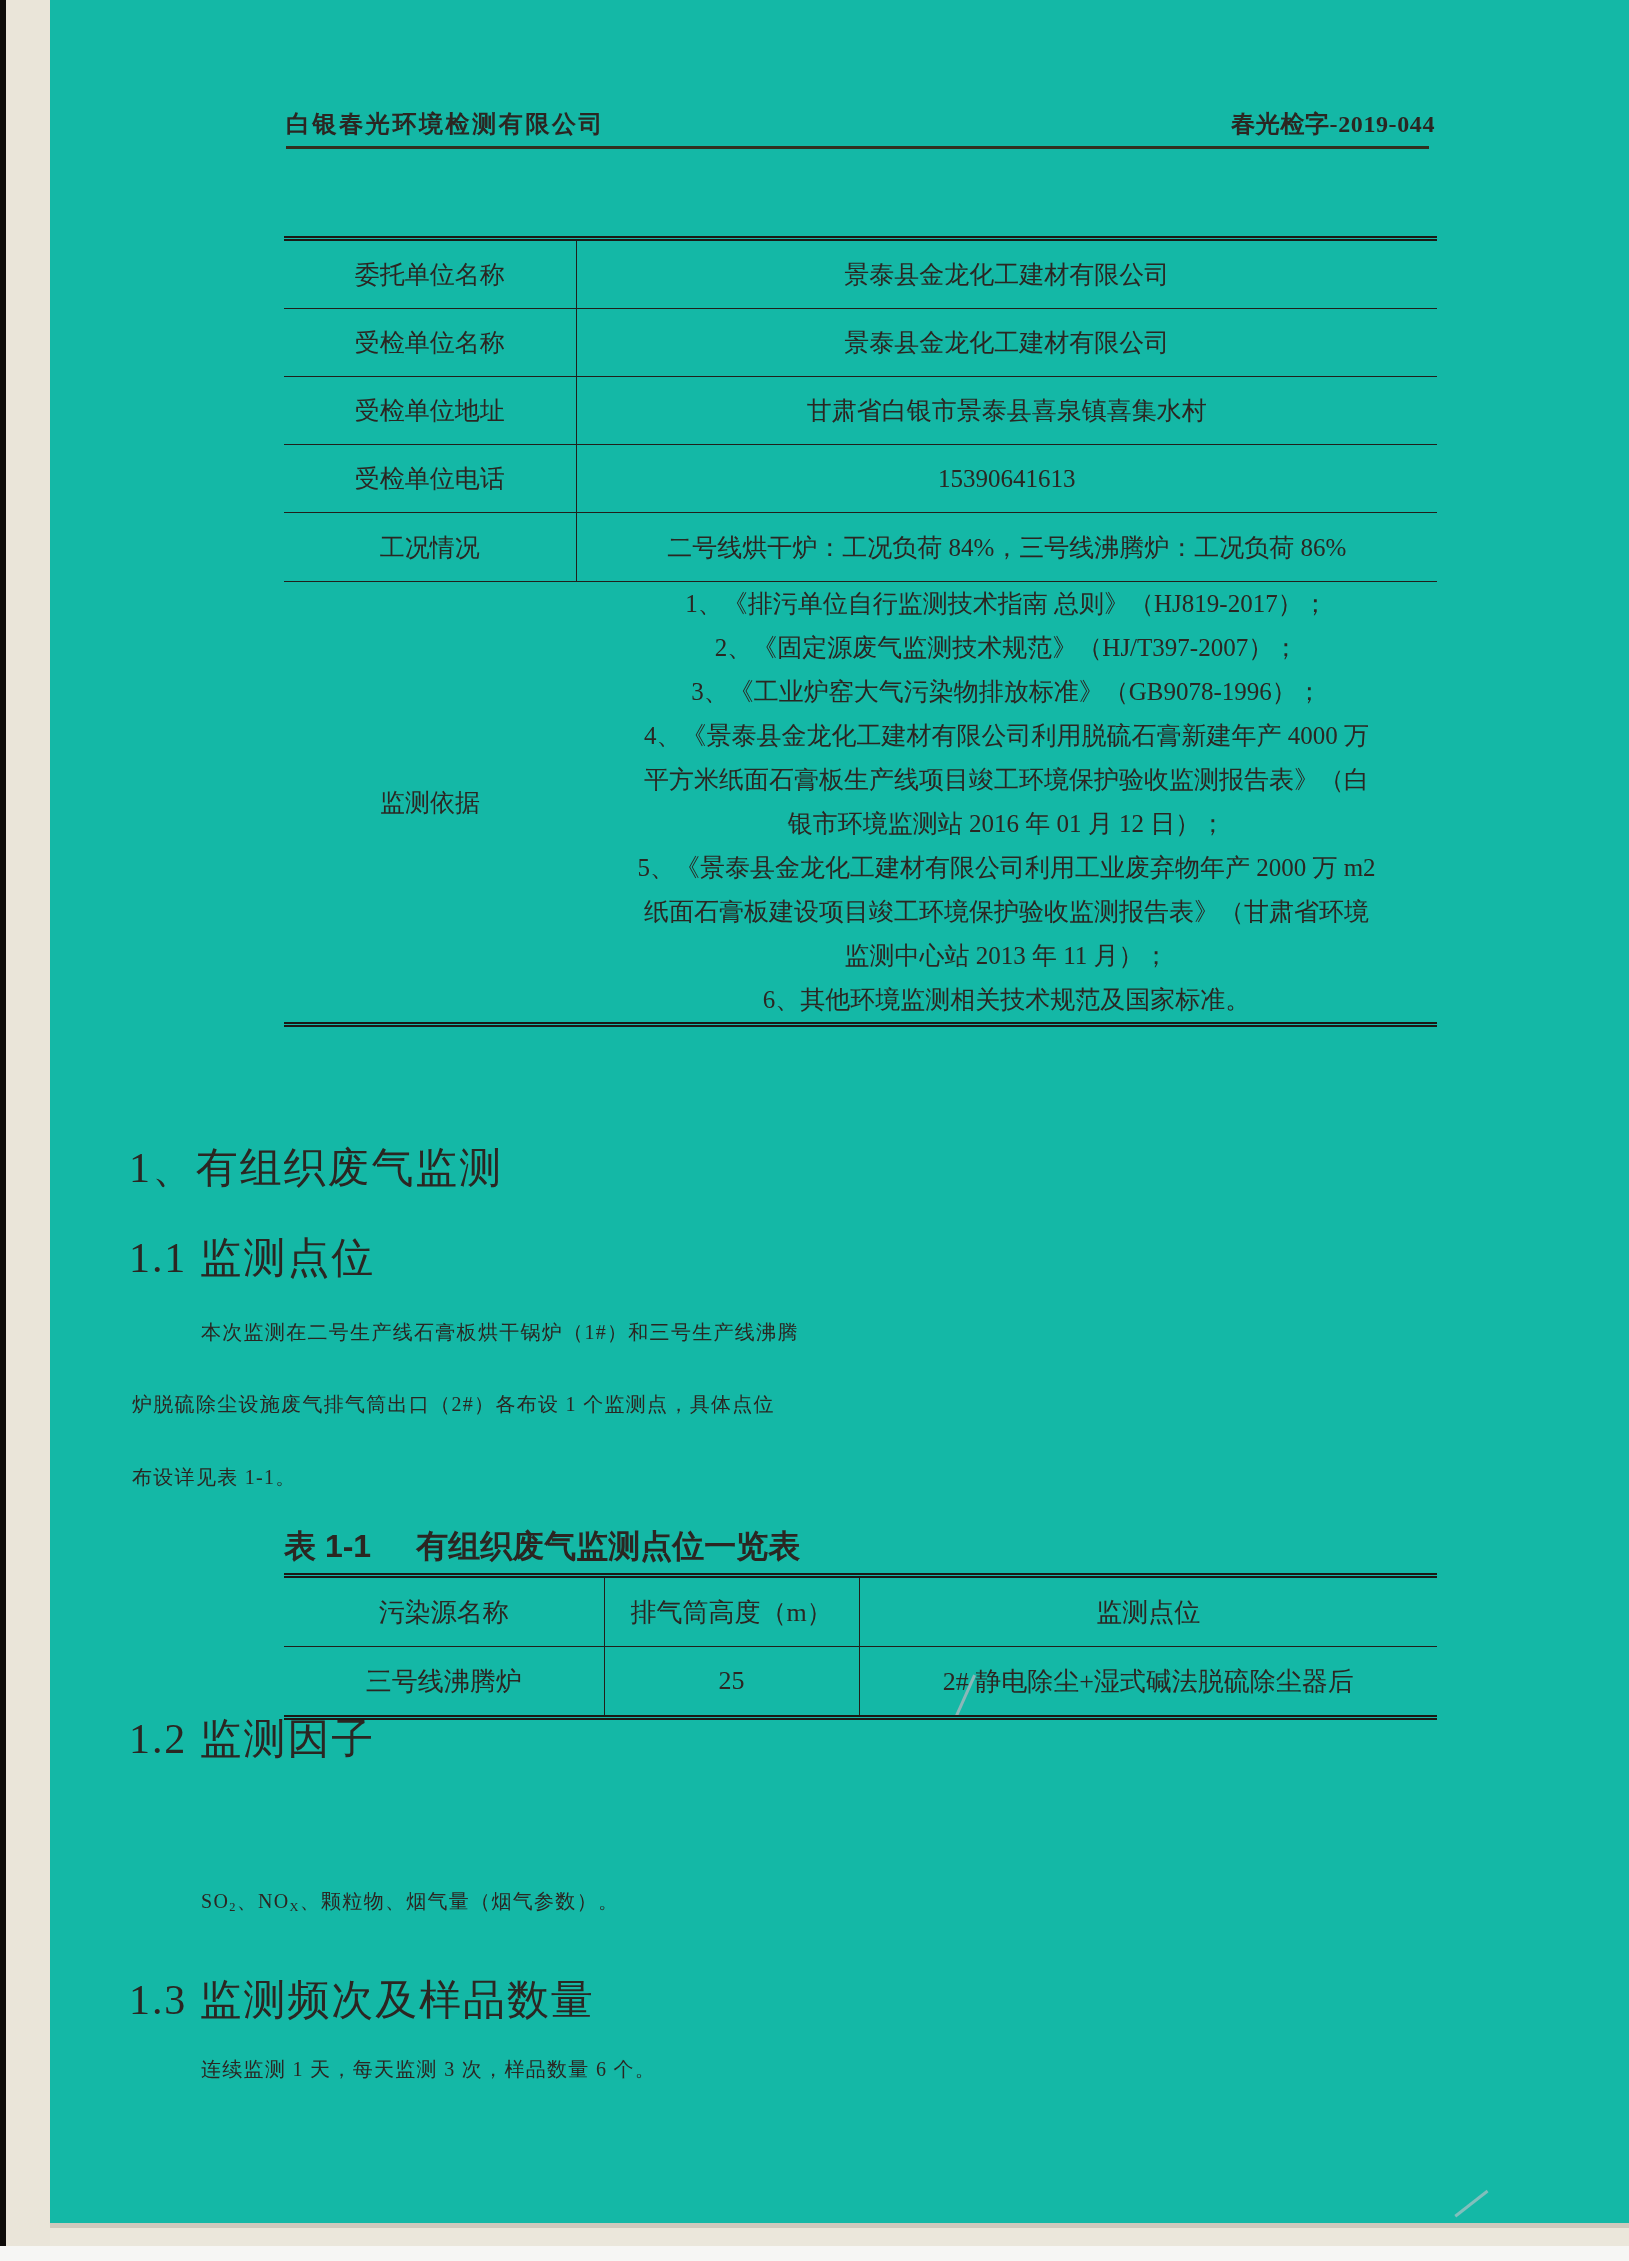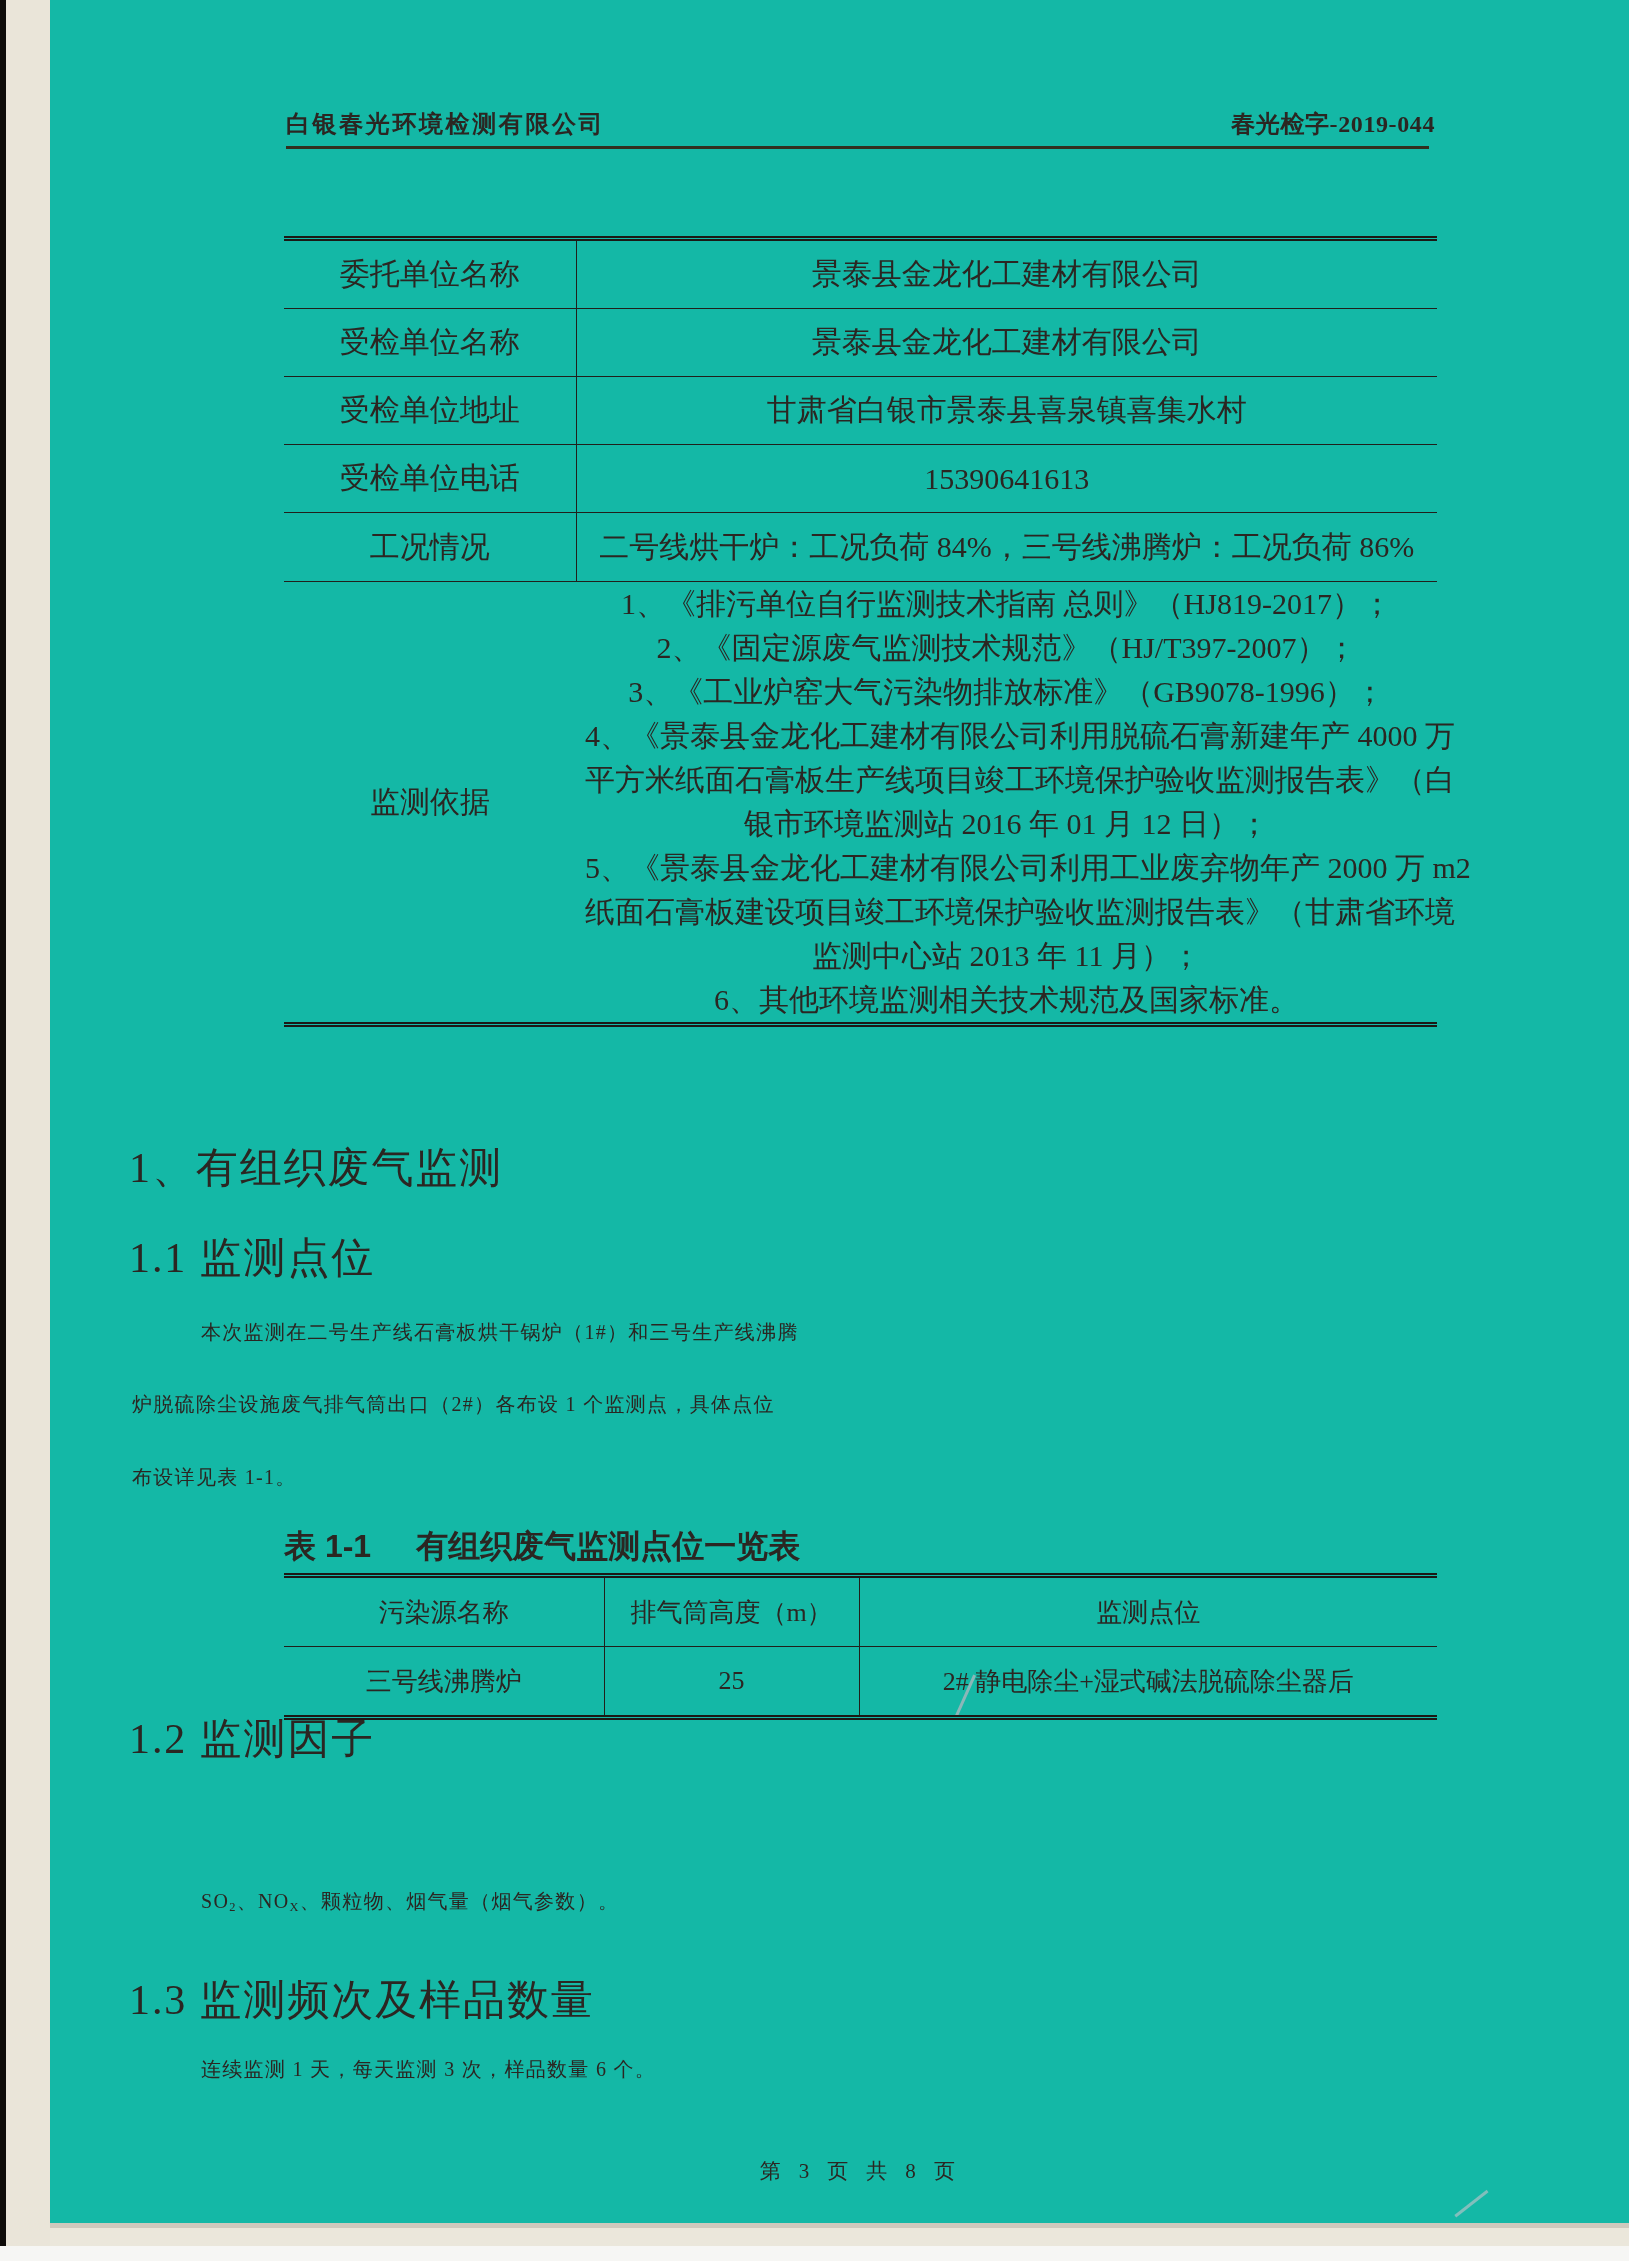--- a/index.html
+++ b/index.html
@@ -19,21 +19,21 @@
   .scratch2{position:absolute;left:1470px;top:2183px;width:2.6px;height:41px;background:#c9c3cb;transform:rotate(52deg);opacity:.6;}
 
   
   .hdr-left{position:absolute;left:286px;top:108px;font-size:24px;font-weight:700;letter-spacing:2.6px;}
   .hdr-right{position:absolute;right:195px;top:108px;font-size:24px;font-weight:600;letter-spacing:0.6px;}
   .hdr-rule{position:absolute;left:286px;top:146px;width:1143px;height:3.2px;background:#32301f;}
 
   
   table{border-collapse:collapse;table-layout:fixed;}
   .doc-table{position:absolute;left:284px;top:236px;width:1153px;
-    border-top:5.8px double #1b1915;border-bottom:5.8px double #1b1915;font-size:30px;}
+    border-top:5.8px double #1b1915;border-bottom:5.8px double #1b1915;font-size:25px;}
   .doc-table td{padding:0 9px;text-align:center;vertical-align:middle;border:none;}
   .doc-table tr.rline td{border-bottom:1.9px solid #211f1b;}
   .doc-table td.lbl{border-right:1.9px solid #211f1b;}
   .doc-table td.mid{border-right:1.9px solid #211f1b;}
   .h104{height:67px;} .h113{height:73px;} .h105{height:68px;}
   .basis-cell{text-align:left;padding:11.6px 6.4px 9px 18px;}
   .basis-cell .bline{line-height:44px;white-space:nowrap;}
   .basis-lbl{border-right:1.9px solid #211f1b;}
 
   .sec-h{position:absolute;left:129px;font-size:42px;letter-spacing:1.9px;}
@@ -146,16 +146,15 @@
     </table>
 
   <div class="sec-h" style="top:1711px;">1.2 监测因子</div>
   <div class="para-line" style="left:201px;top:1888px;">
     <span>SO</span><sub class="sm">2</sub><span>、</span><span>NO</span><sub class="sm">X</sub><span>、颗粒物、烟气量（烟气参数）。</span>
   </div>
 
   <div class="sec-h" style="top:1972px;">1.3 监测频次及样品数量</div>
   <div class="para-line" style="left:201px;top:2056px;">连续监测 1 天，每天监测 3 次，样品数量 6 个。</div>
 
-  <div class="footer">第 3 页 共 8 页</div>
 
 </div>
 
 
 </body></html>

